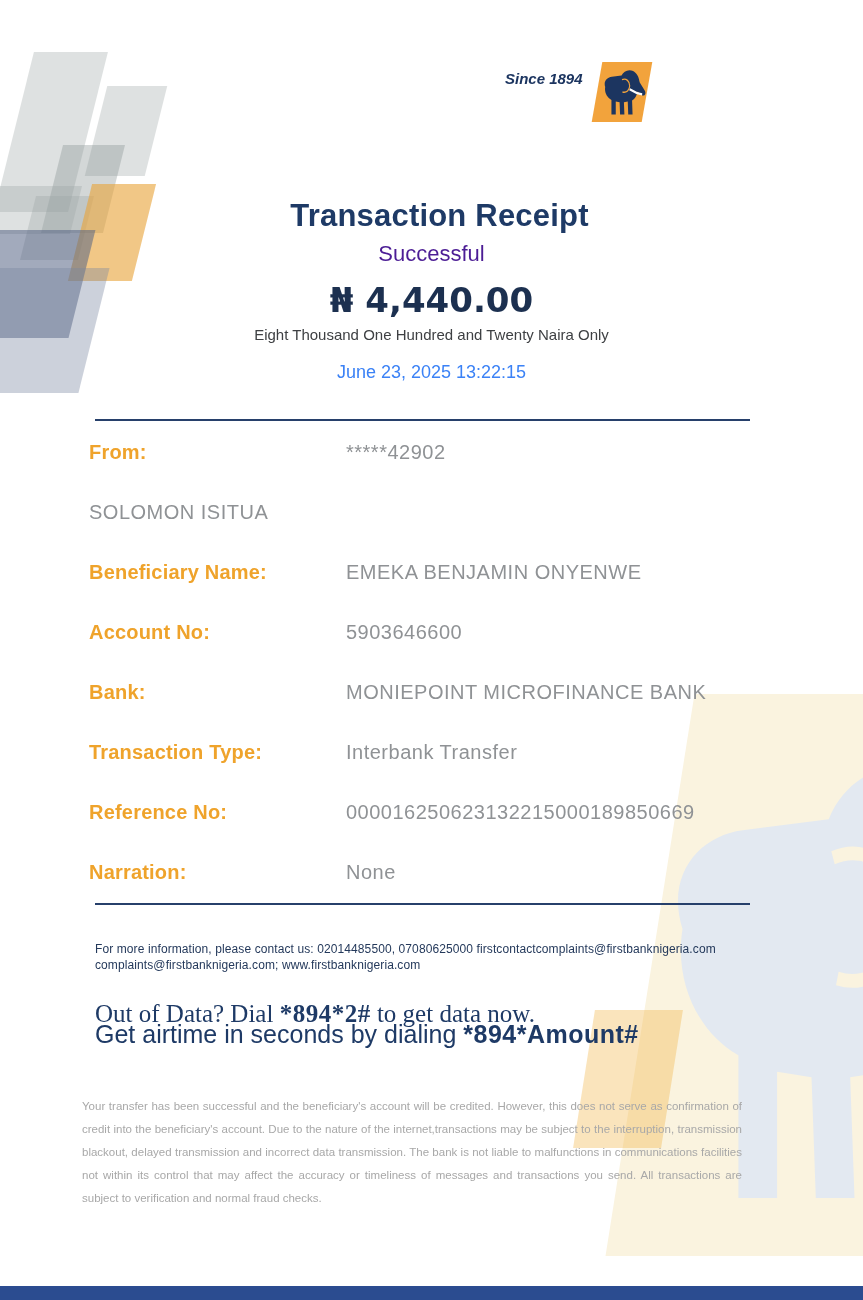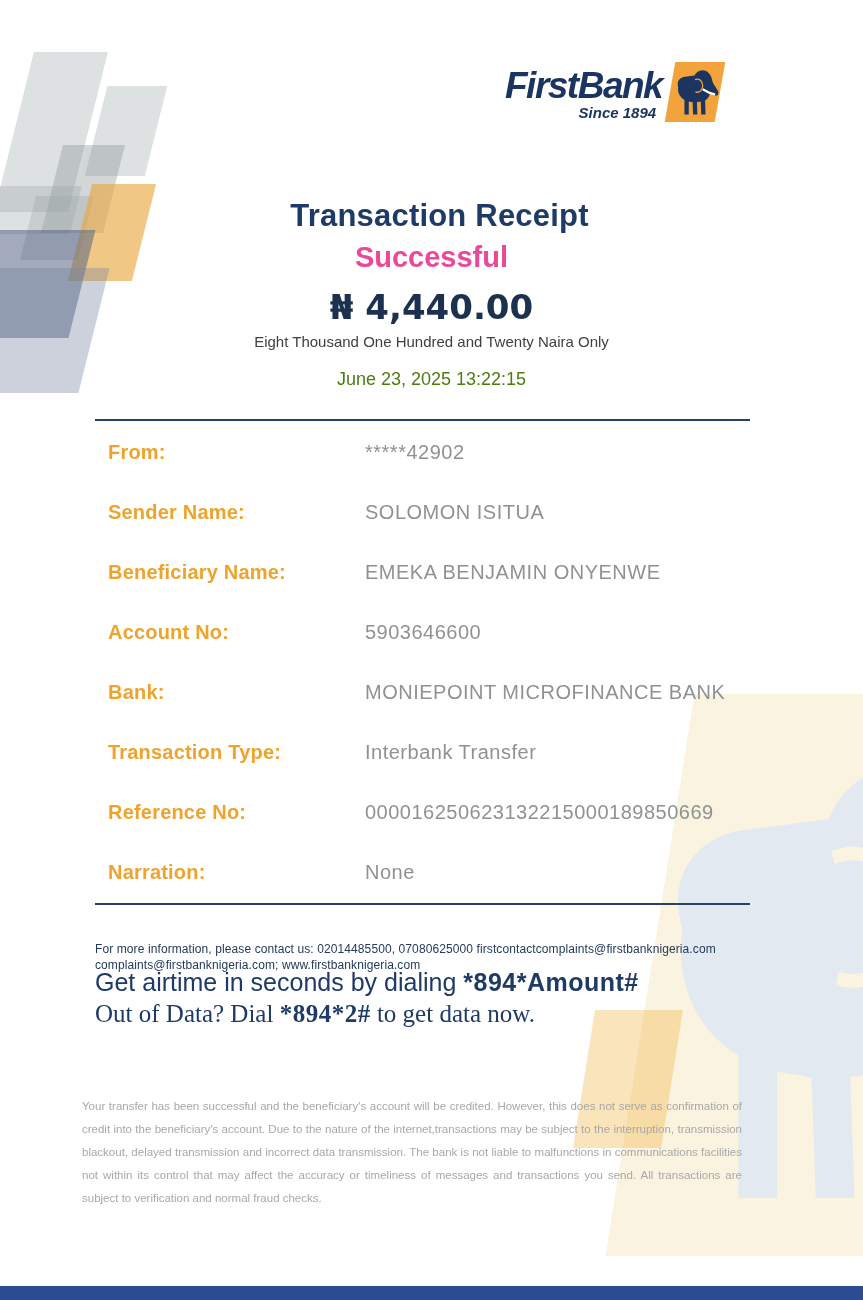--- a/index.html
+++ b/index.html
@@ -31,37 +31,37 @@
   .logo{position:absolute;left:505px;top:62px;display:flex;align-items:flex-start;}
   .logo-text{margin-top:7px;}
   .logo-name{font-size:37px;font-weight:700;font-style:italic;letter-spacing:-1.5px;color:#1C3560;line-height:34px;}
   .logo-tagline{font-size:15px;font-weight:700;font-style:italic;color:#1C3560;text-align:right;padding-right:6px;margin-top:1px;}
   .logo-mark{position:relative;width:50px;height:60px;margin-left:8px;}
   .logo-card{position:absolute;left:0;top:0;width:50px;height:60px;background:#F2A33C;transform:skewX(-10deg);}
   .logo-eph{position:absolute;left:1px;top:4px;}
   
   .head{position:absolute;left:0;top:198px;width:863px;text-align:center;}
   .head h1{margin:0;font-size:31px;font-weight:700;color:#1E3A66;letter-spacing:0.2px;padding-left:16px;}
-  .status{font-size:29px;font-weight:700;color:#ec4899;margin-top:7px;}
+  .status{font-size:22px;font-weight:400;color:#4c1d95;margin-top:7px;}
   .amount{font-size:34px;font-weight:700;color:#1C3050;margin-top:13px;font-family:"DejaVu Sans","Liberation Sans",sans-serif;}
   .amount-words{font-size:15px;color:#3E4043;margin-top:6px;}
-  .datetime{font-size:18px;color:#4d7c0f;margin-top:19px;}
+  .datetime{font-size:18px;color:#3b82f6;margin-top:19px;}
   
   .divider{position:absolute;left:95px;width:655px;height:2px;background:#27406B;}
   .div-top{top:419px;}
   .div-bottom{top:903px;}
-  .details{position:absolute;left:108px;top:422px;width:680px;}
+  .details{position:absolute;left:89px;top:422px;width:680px;}
   .row{height:60px;display:flex;align-items:center;}
   .lbl{flex:0 0 257px;font-size:20px;font-weight:700;color:#EFA32B;letter-spacing:0.2px;}
   .val{font-size:20px;color:#8F9295;letter-spacing:0.5px;}
   
   .contact{position:absolute;left:95px;top:942px;width:680px;margin:0;font-size:12px;line-height:15.5px;color:#24395B;letter-spacing:0.1px;}
   .promo{position:absolute;left:95px;margin:0;font-size:25px;font-weight:500;color:#1E3A66;}
   .promo b{font-weight:700;letter-spacing:0.5px;}
-  .promo1{top:968px;}
+  .promo1{top:1020px;}
   .promo2{top:1000px;font-family:Liberation Serif, serif;}
   .disclaimer{position:absolute;left:82px;top:1095px;width:660px;margin:0;font-size:11.5px;line-height:23px;color:#A8A8A8;text-align:justify;}
   .bottom-bar{position:absolute;left:0;top:1286px;width:863px;height:14px;background:#2B4C90;}
 </style>
 </head>
 <body>
 
 <div class="decor">
   <span class="s1 d-g"></span>
   <span class="s2 d-g"></span>
@@ -77,21 +77,20 @@
   <div class="wm-card"></div>
   <div class="wm-extra"></div>
   <svg class="wm-eph" width="430" height="505" viewBox="0 0 100 92" preserveAspectRatio="none">
     <path fill="#E3E9F1" d="M15 37 C11 27 19 20 29 19 L49 17 C53 9 64 5 73 9 C80 12 85 19 86 26 L87 29 L97 43 C101 48 98 54 92 52 L82 45 C81 53 77 58 71 61 L72 86 L63 86 L62 63 L54 64 L55 86 L46 86 L45 64 L37 63 L37 86 L28 86 L28 60 C19 56 13 47 15 37 Z"></path>
     <path fill="none" stroke="#FAF3DF" stroke-width="2.5" d="M50 24 C59 21 66 27 66 35 C66 43 59 48 51 46"></path>
   </svg>
 </div>
 
 <header class="logo">
   <div class="logo-text">
-    <div class="logo-name">FirstBank</div>
     <div class="logo-tagline">Since 1894</div>
   </div>
   <div class="logo-mark">
     <div class="logo-card"></div>
     <svg class="logo-eph" width="48" height="52" viewBox="0 0 100 92" preserveAspectRatio="none">
       <path fill="#1C3560" d="M15 37 C11 27 19 20 29 19 L49 17 C53 9 64 5 73 9 C80 12 85 19 86 26 L87 29 L97 43 C101 48 98 54 92 52 L82 45 C81 53 77 58 71 61 L72 86 L63 86 L62 63 L54 64 L55 86 L46 86 L45 64 L37 63 L37 86 L28 86 L28 60 C19 56 13 47 15 37 Z"></path>
       <path fill="none" stroke="#F2A33C" stroke-width="2.5" d="M50 24 C59 21 66 27 66 35 C66 43 59 48 51 46"></path>
       <path fill="none" stroke="#ffffff" stroke-width="4" d="M66 41 C75 46 84 49 92 50"></path>
     </svg>
   </div>
@@ -106,21 +105,20 @@
 </section>
 
 <div class="divider div-top"></div>
 
 <section class="details">
   <div class="row">
     <span class="lbl">From:</span>
     <span class="val">*****42902</span>
   </div>
   <div class="row">
-    <span class="lbl">Sender Name:</span>
     <span class="val">SOLOMON ISITUA</span>
   </div>
   <div class="row">
     <span class="lbl">Beneficiary Name:</span>
     <span class="val">EMEKA BENJAMIN ONYENWE</span>
   </div>
   <div class="row">
     <span class="lbl">Account No:</span>
     <span class="val">5903646600</span>
   </div>

